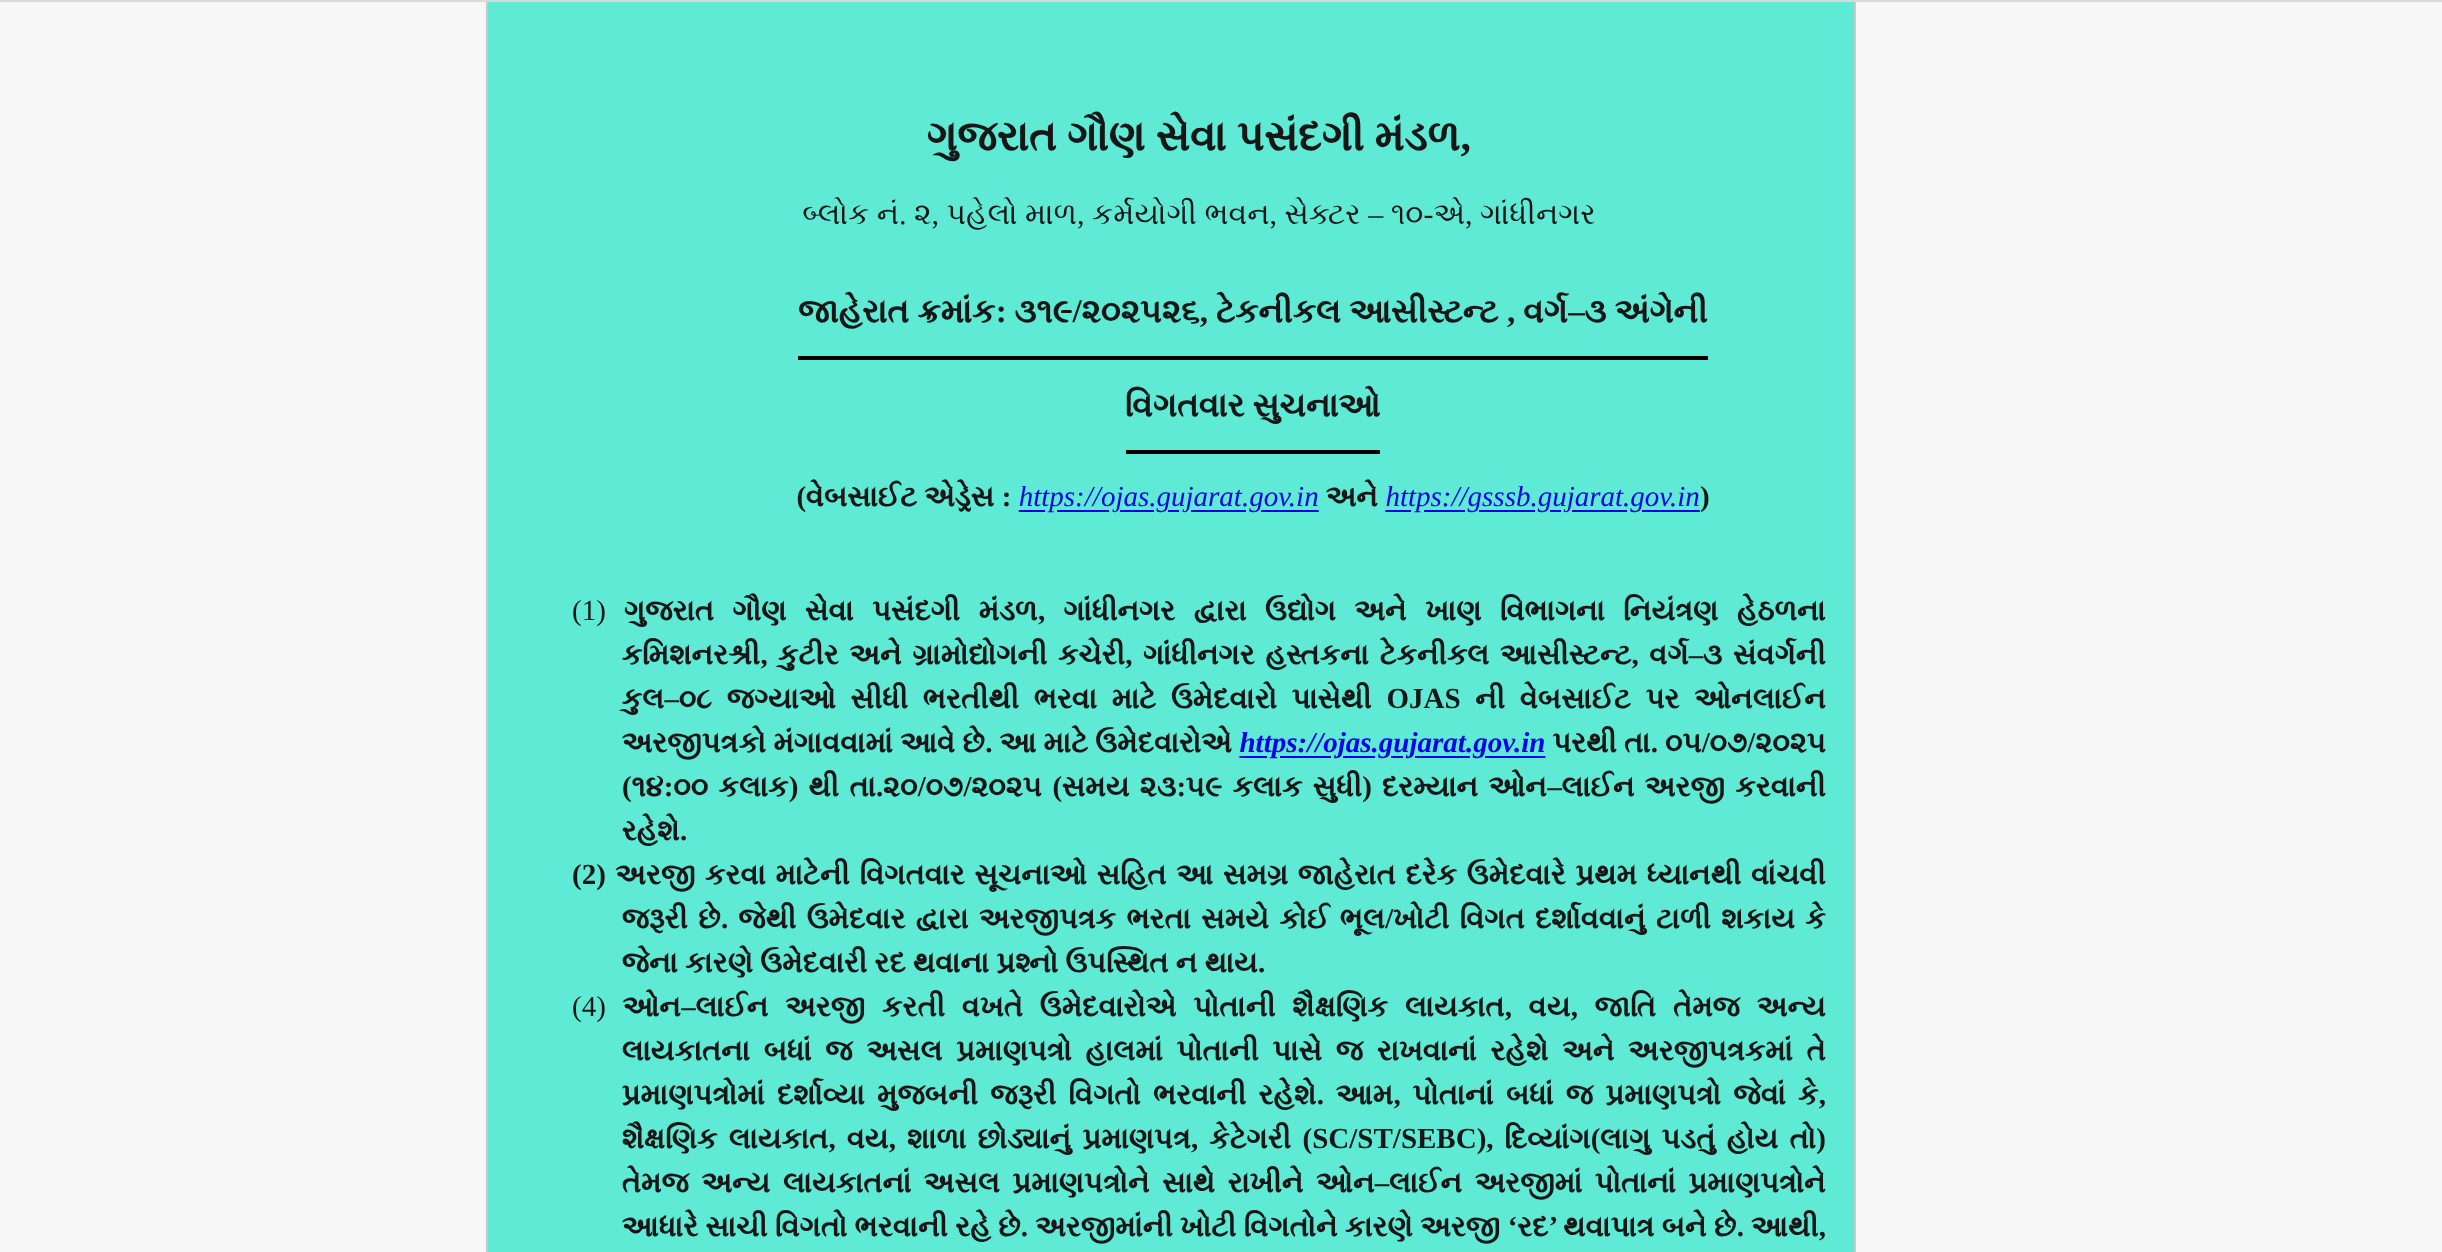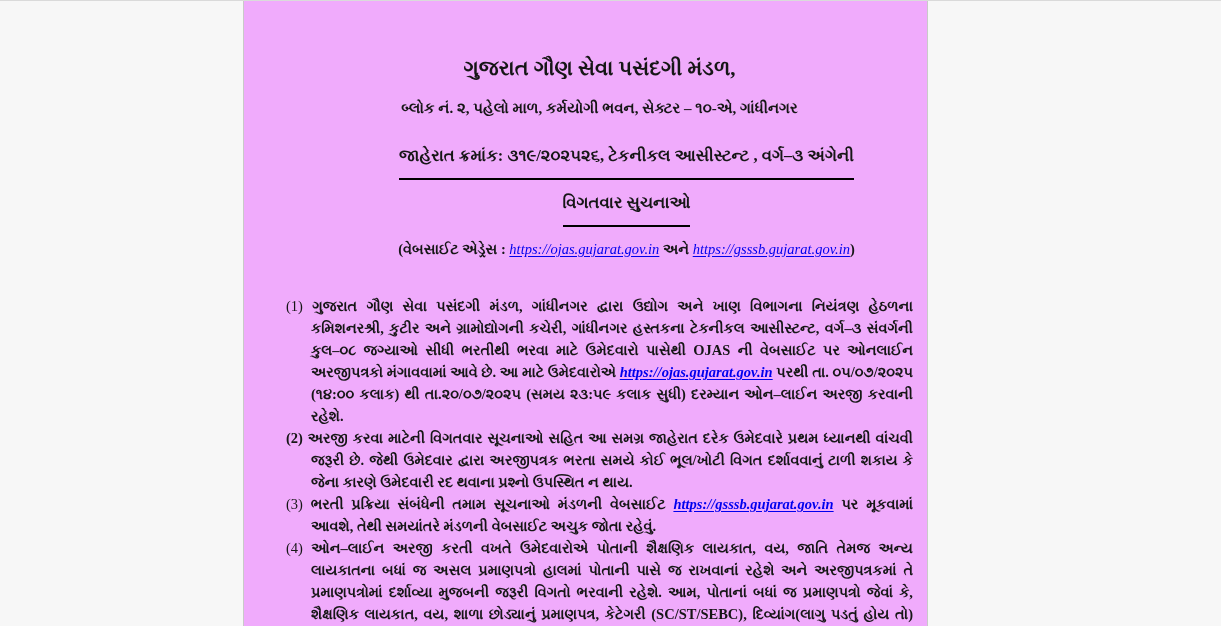--- a/index.html
+++ b/index.html
@@ -10,38 +10,38 @@
     font-family: "Liberation Serif", "DejaVu Serif", serif;
     color: #161616;
   }
   .top-rule {
     position: absolute; top: 0; left: 0; width: 1221px; height: 1px;
     background: #dadada;
   }
   .page {
     position: absolute; top: 1px; left: 243px;
     width: 683px; height: 625px;
-    background: #f0abfc;
+    background: #5eead4;
     border-left: 1px solid #c9c9c9;
     border-right: 1px solid #c9c9c9;
     overflow: hidden;
   }
   .content {
     padding: 52px 14px 0 42px;
   }
   .org-name {
     text-align: center;
     font-size: 21px; line-height: 30px;
     font-weight: bold;
     margin: 0;
   }
   .org-address {
     text-align: center;
     font-size: 15px; line-height: 18px;
-    font-weight: bold;
+    font-weight: normal;
     margin-top: 16px;
   }
   .advert-title {
     text-align: center;
     margin-top: 28px;
     margin-left: 54px;
     font-weight: bold;
     font-size: 16.5px;
   }
   .advert-line {
@@ -106,18 +106,17 @@
       <span class="advert-line">વિગતવાર સુચનાઓ</span>
     </div>
 
     <div class="website-line">
       <span>(વેબસાઈટ એડ્રેસ : </span><a href="#" class="doc-link">https://ojas.gujarat.gov.in</a><span> અને </span><a href="#" class="doc-link">https://gsssb.gujarat.gov.in</a><span>)</span>
     </div>
 
     <div class="notices">
         <p class="notice"><span class="num">(1)&nbsp;</span><span class="seg-r">ગુજરાત ગૌણ સેવા પસંદગી મંડળ, ગાંધીનગર દ્વારા ઉદ્યોગ અને ખાણ વિભાગના નિયંત્રણ હેઠળના કમિશનરશ્રી, કુટીર અને ગ્રામોદ્યોગની કચેરી, ગાંધીનગર હસ્તકના </span><span class="seg-bu">ટેકનીકલ આસીસ્ટન્ટ, વર્ગ–૩</span><span class="seg-r"> સંવર્ગની </span><span class="seg-b">કુલ–૦૮</span><span class="seg-r"> જગ્યાઓ સીધી ભરતીથી ભરવા માટે ઉમેદવારો પાસેથી </span><span class="seg-b">OJAS</span><span class="seg-r"> ની વેબસાઈટ પર ઓનલાઈન અરજીપત્રકો મંગાવવામાં આવે છે. આ માટે ઉમેદવારોએ </span><a href="#" class="doc-link seg-l">https://ojas.gujarat.gov.in</a><span class="seg-r"> પરથી </span><span class="seg-b">તા. ૦૫/૦૭/૨૦૨૫</span><span class="seg-r"> (૧૪:૦૦ કલાક) </span><span class="seg-b">થી તા.૨૦/૦૭/૨૦૨૫</span><span class="seg-r"> (સમય ૨૩:૫૯ કલાક સુધી) દરમ્યાન ઓન–લાઈન અરજી કરવાની રહેશે.</span></p>
         <p class="notice"><span class="num seg-b">(2)&nbsp;</span><span class="seg-bu">અરજી કરવા માટેની વિગતવાર સૂચનાઓ સહિત આ સમગ્ર જાહેરાત દરેક ઉમેદવારે પ્રથમ ધ્યાનથી વાંચવી જરૂરી છે. જેથી ઉમેદવાર દ્વારા અરજીપત્રક ભરતા સમયે કોઈ ભૂલ/ખોટી વિગત દર્શાવવાનું ટાળી શકાય કે જેના કારણે ઉમેદવારી રદ થવાના પ્રશ્નો ઉપસ્થિત ન થાય.</span></p>
-        <p class="notice"><span class="num">(3)&nbsp;</span><span class="seg-r">ભરતી પ્રક્રિયા સંબંધેની તમામ સૂચનાઓ મંડળની વેબસાઈટ </span><a href="#" class="doc-link seg-l">https://gsssb.gujarat.gov.in</a><span class="seg-r"> પર મૂકવામાં આવશે, તેથી સમયાંતરે મંડળની વેબસાઈટ અચુક જોતા રહેવું.</span></p>
         <p class="notice"><span class="num">(4)&nbsp;</span><span class="seg-r">ઓન–લાઈન અરજી કરતી વખતે ઉમેદવારોએ પોતાની શૈક્ષણિક લાયકાત, વય, જાતિ તેમજ અન્ય લાયકાતના બધાં જ અસલ પ્રમાણપત્રો હાલમાં પોતાની પાસે જ રાખવાનાં રહેશે અને અરજીપત્રકમાં તે પ્રમાણપત્રોમાં દર્શાવ્યા મુજબની જરૂરી વિગતો ભરવાની રહેશે. આમ, પોતાનાં બધાં જ પ્રમાણપત્રો જેવાં કે, શૈક્ષણિક લાયકાત, વય, શાળા છોડ્યાનું પ્રમાણપત્ર, કેટેગરી </span><span class="seg-b">(SC/ST/SEBC)</span><span class="seg-r">, દિવ્યાંગ(લાગુ પડતું હોય તો) તેમજ અન્ય લાયકાતનાં અસલ પ્રમાણપત્રોને સાથે રાખીને ઓન–લાઈન અરજીમાં પોતાનાં પ્રમાણપત્રોને આધારે સાચી વિગતો ભરવાની રહે છે. અરજીમાંની ખોટી વિગતોને કારણે અરજી ‘રદ’ થવાપાત્ર બને છે. આથી, ઓનલાઈન અરજીપત્રક ઉમેદવારે</span></p>
       </div>
 
   </div>
 </div>
 
 </body></html>

